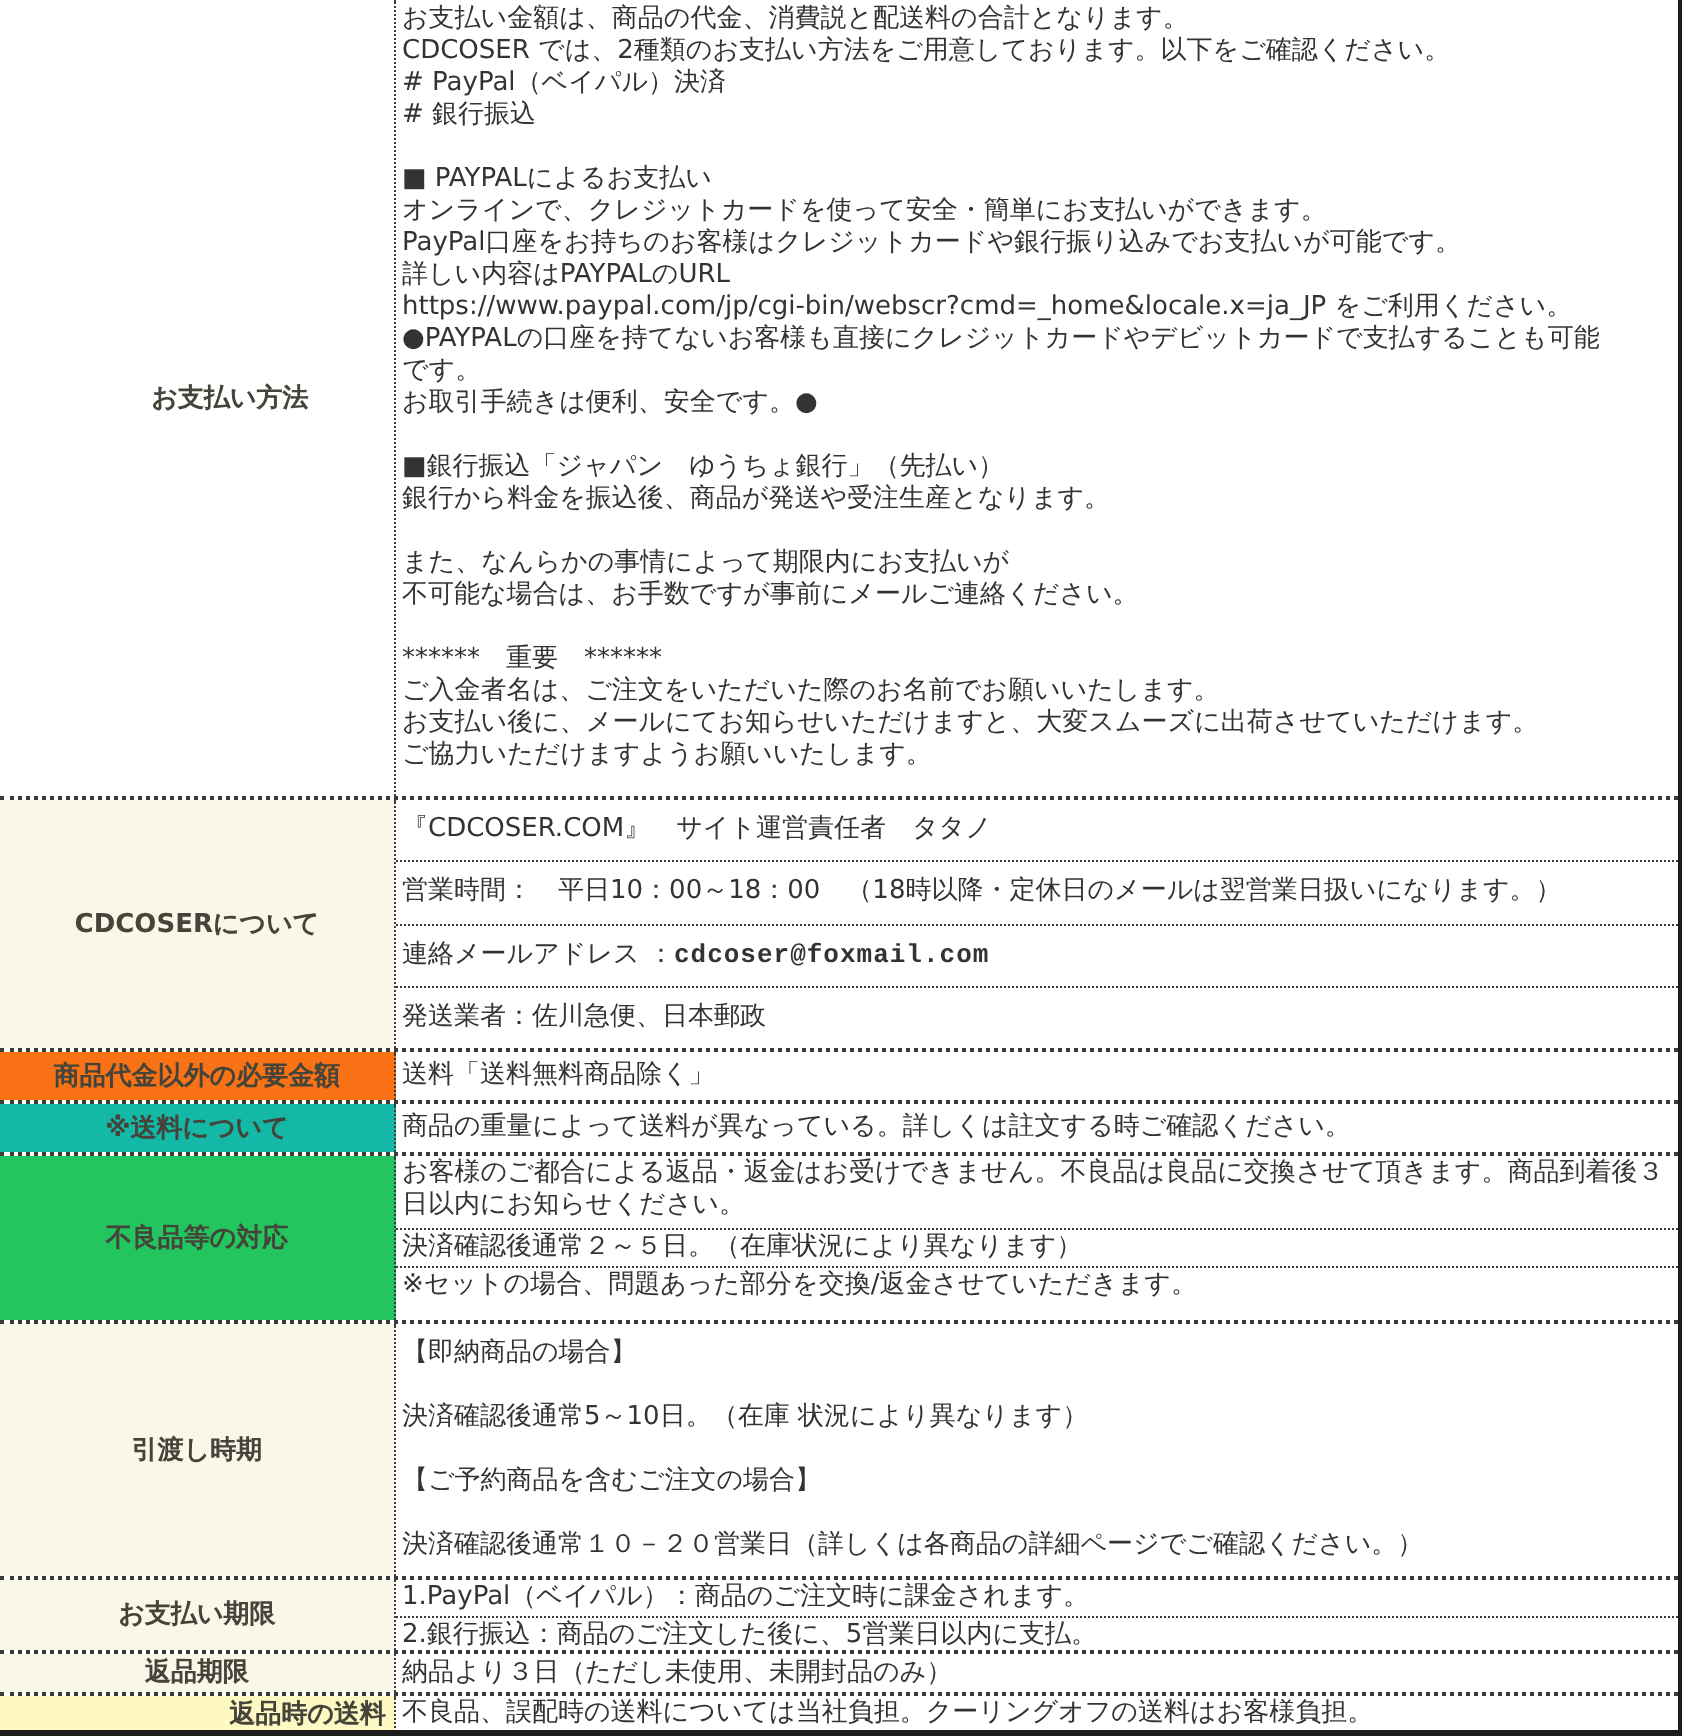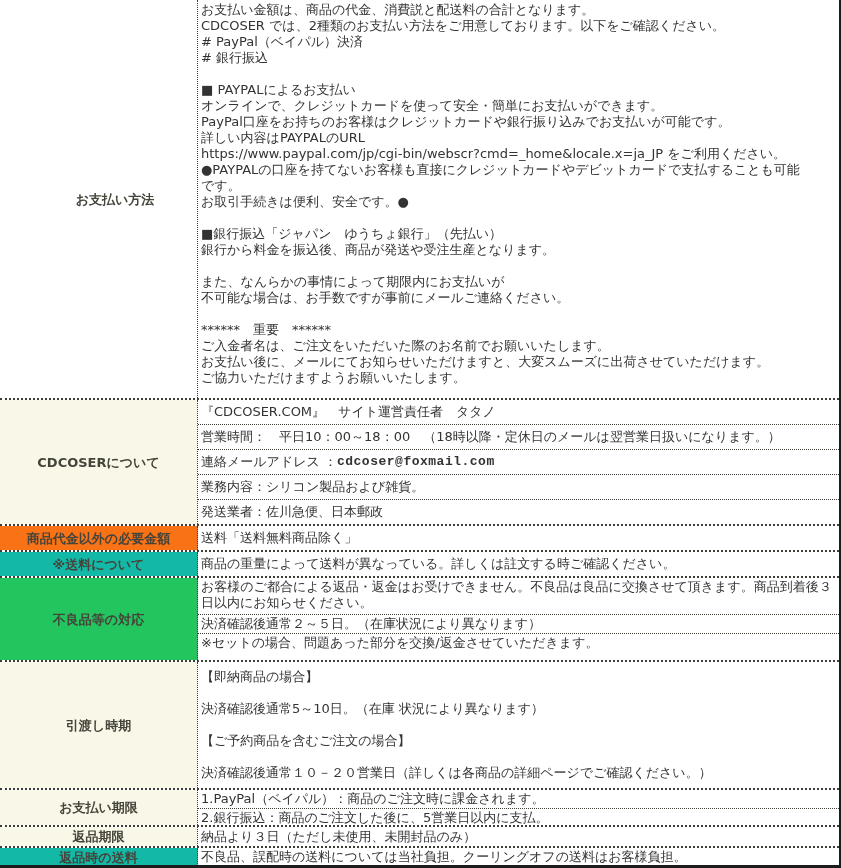--- a/index.html
+++ b/index.html
@@ -67,23 +67,20 @@
       <div class="content-cell">
         <div class="subrow">
           <span>『CDCOSER.COM』　サイト運営責任者　タタノ</span>
         </div>
         <div class="subrow">
           <span>営業時間：　平日10：00～18：00　（18時以降・定休日のメールは翌営業日扱いになります。）</span>
         </div>
         <div class="subrow">
           <span>連絡メールアドレス ：</span>
           <b>cdcoser@foxmail.com</b>
-        </div>
-        <div class="subrow">
-          <span>業務内容：シリコン製品および雑貨。</span>
         </div>
         <div class="subrow">
           <span>発送業者：佐川急便、日本郵政</span>
         </div>
       </div>
     </div>
     <div class="row" style="height: 26px;">
       <div class="label-cell" style="background: #f97316;">
         <span>商品代金以外の必要金額</span>
       </div>
@@ -150,21 +147,21 @@
       <div class="label-cell" style="background: rgb(249, 247, 232);">
         <span>返品期限</span>
       </div>
       <div class="content-cell">
         <div class="subrow">
           <span>納品より３日（ただし未使用、未開封品のみ）</span>
         </div>
       </div>
     </div>
     <div class="row" style="height: 20px;">
-      <div class="label-cell" style="background: #14b8a6;">
+      <div class="label-cell" style="background: #fef9c3; justify-content: flex-end;">
         <span>返品時の送料</span>
       </div>
       <div class="content-cell">
         <div class="subrow">
           <span>不良品、誤配時の送料については当社負担。クーリングオフの送料はお客様負担。</span>
         </div>
       </div>
     </div>
   </div>
 

